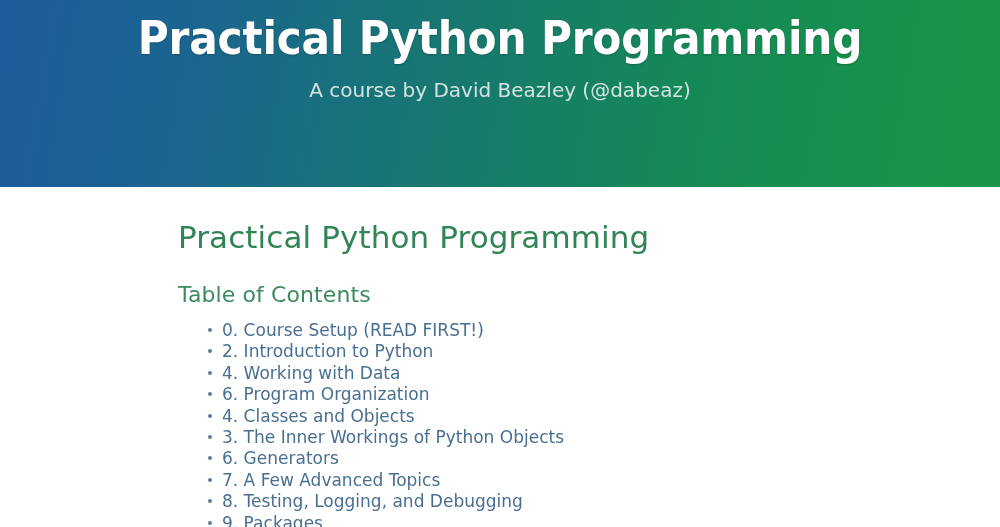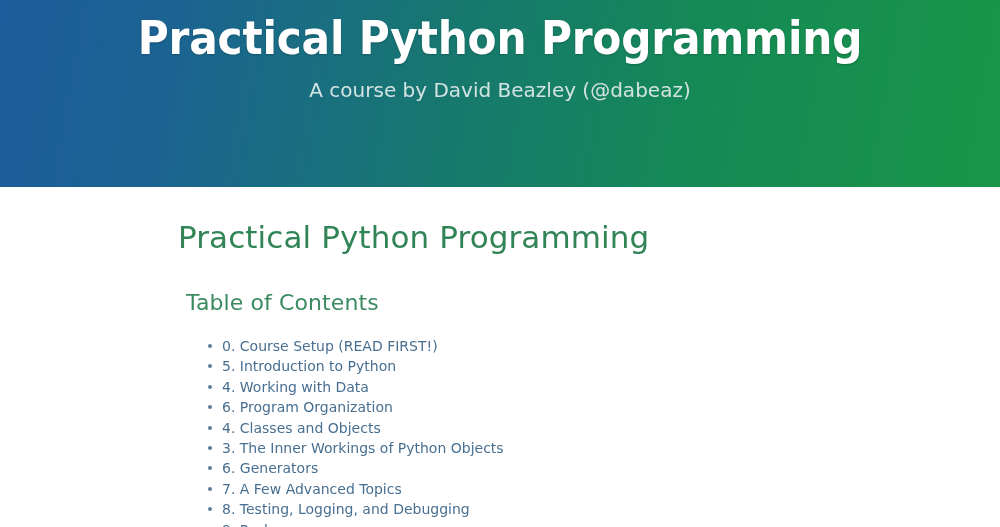--- a/index.html
+++ b/index.html
@@ -76,21 +76,21 @@
     padding: 0;
     font-size: 31px;
     font-weight: normal;
     line-height: 38px;
     color: #318456;
     padding-top: 31px;
     letter-spacing: 0.1px;
   }
 
   .section-heading {
-    margin: 8px;
+    margin: 0;
     padding: 0;
     padding-top: 25px;
     font-size: 22px;
     font-weight: normal;
     line-height: 28px;
     color: #3c8a60;
     letter-spacing: 0.1px;
   }
 
   .toc-list {
@@ -115,21 +115,21 @@
     width: 4px;
     height: 4px;
     border-radius: 50%;
     background: #5b7b97;
     display: block;
   }
 
   .toc-link {
     color: #486f91;
     text-decoration: none;
-    font-size: 14px;
+    font-size: 17px;
     line-height: 20.4px;
   }
 </style>
 </head>
 <body>
 
 <header class="site-header">
   <h1 class="site-title">Practical Python Programming</h1>
   <p class="site-subtitle">A course by David Beazley (@dabeaz)</p>
 </header>
@@ -141,21 +141,21 @@
 
     <h2 class="section-heading">Table of Contents</h2>
 
     <ul class="toc-list">
       <li class="toc-item">
         <span class="bullet"></span>
         <a class="toc-link" href="#">0. Course Setup (READ FIRST!)</a>
       </li>
       <li class="toc-item">
         <span class="bullet"></span>
-        <a class="toc-link" href="#">5. Introduction to Python</a>
+        <a class="toc-link" href="#">2. Introduction to Python</a>
       </li>
       <li class="toc-item">
         <span class="bullet"></span>
         <a class="toc-link" href="#">4. Working with Data</a>
       </li>
       <li class="toc-item">
         <span class="bullet"></span>
         <a class="toc-link" href="#">6. Program Organization</a>
       </li>
       <li class="toc-item">

